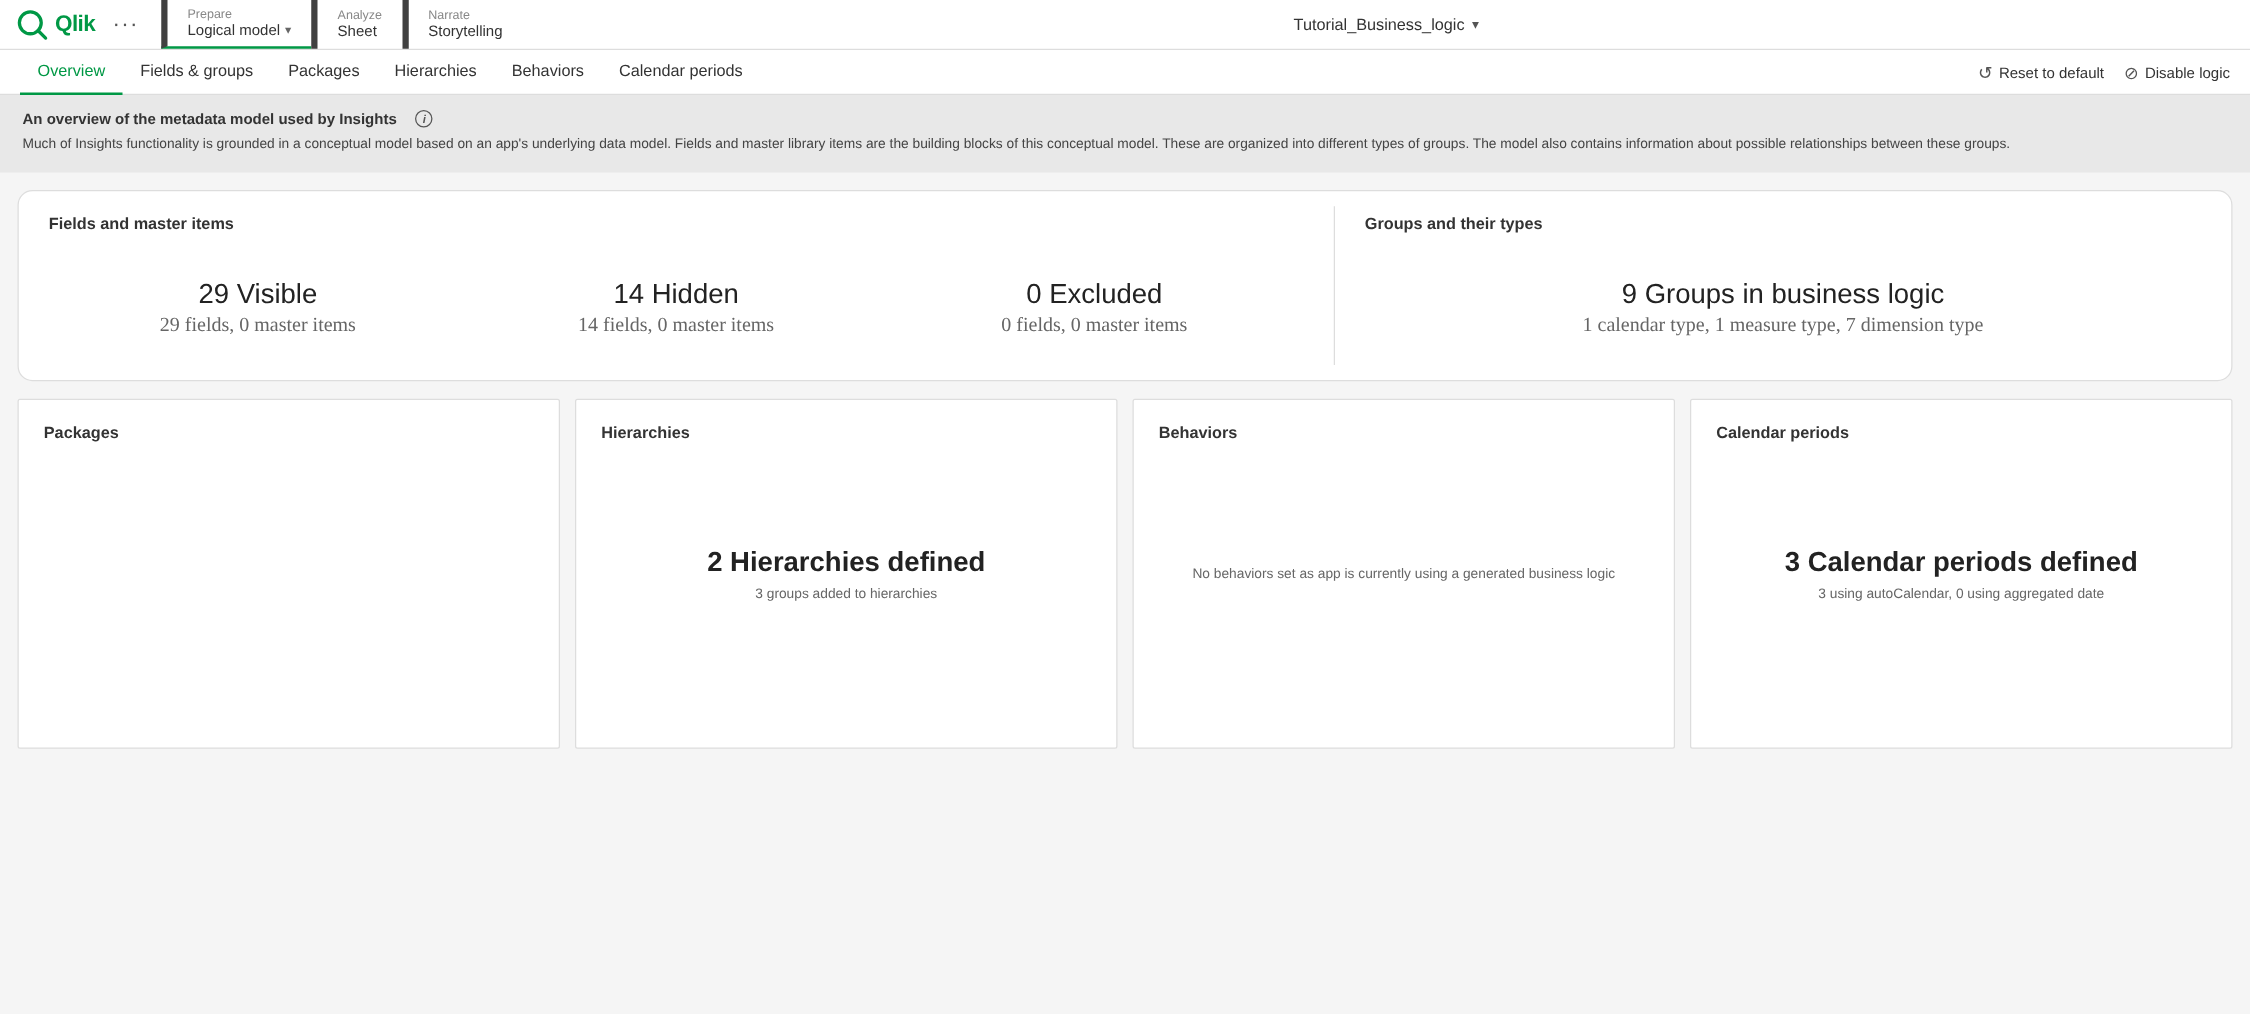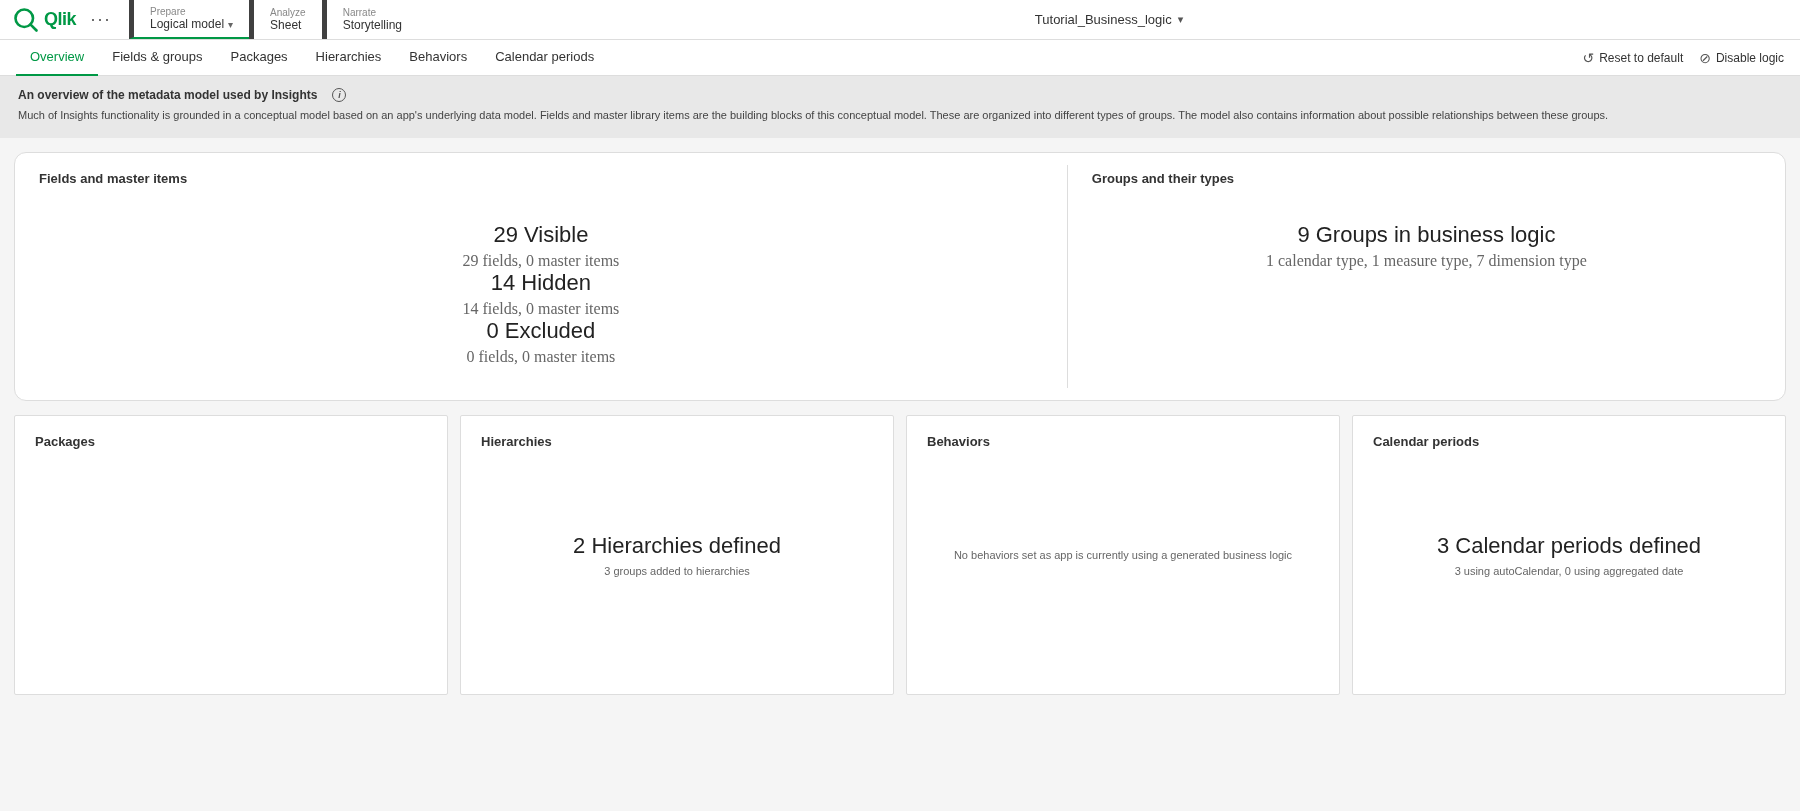--- a/index.html
+++ b/index.html
@@ -192,21 +192,20 @@
     .card-section-title {
       font-size: 13px;
       font-weight: 600;
       margin-bottom: 20px;
     }
     .card-stats-row {
       display: flex;
       gap: 0;
       justify-content: space-around;
       padding: 16px 0;
-      flex-direction: column;
     }
     .stat-item {
       text-align: center;
       flex: 1;
     }
     .stat-value {
       font-size: 22px;
       font-weight: 300;
       color: #222;
     }
@@ -237,21 +236,21 @@
     }
     .card2-content {
       display: flex;
       align-items: center;
       justify-content: center;
       height: 180px;
       text-align: center;
     }
     .card2-stat-big {
       font-size: 22px;
-      font-weight: 400;
+      font-weight: 700;
       color: #222;
       margin-bottom: 6px;
     }
     .card2-stat-sub {
       font-size: 11px;
       color: #666;
     }
   </style>
 </head>
 <body>

